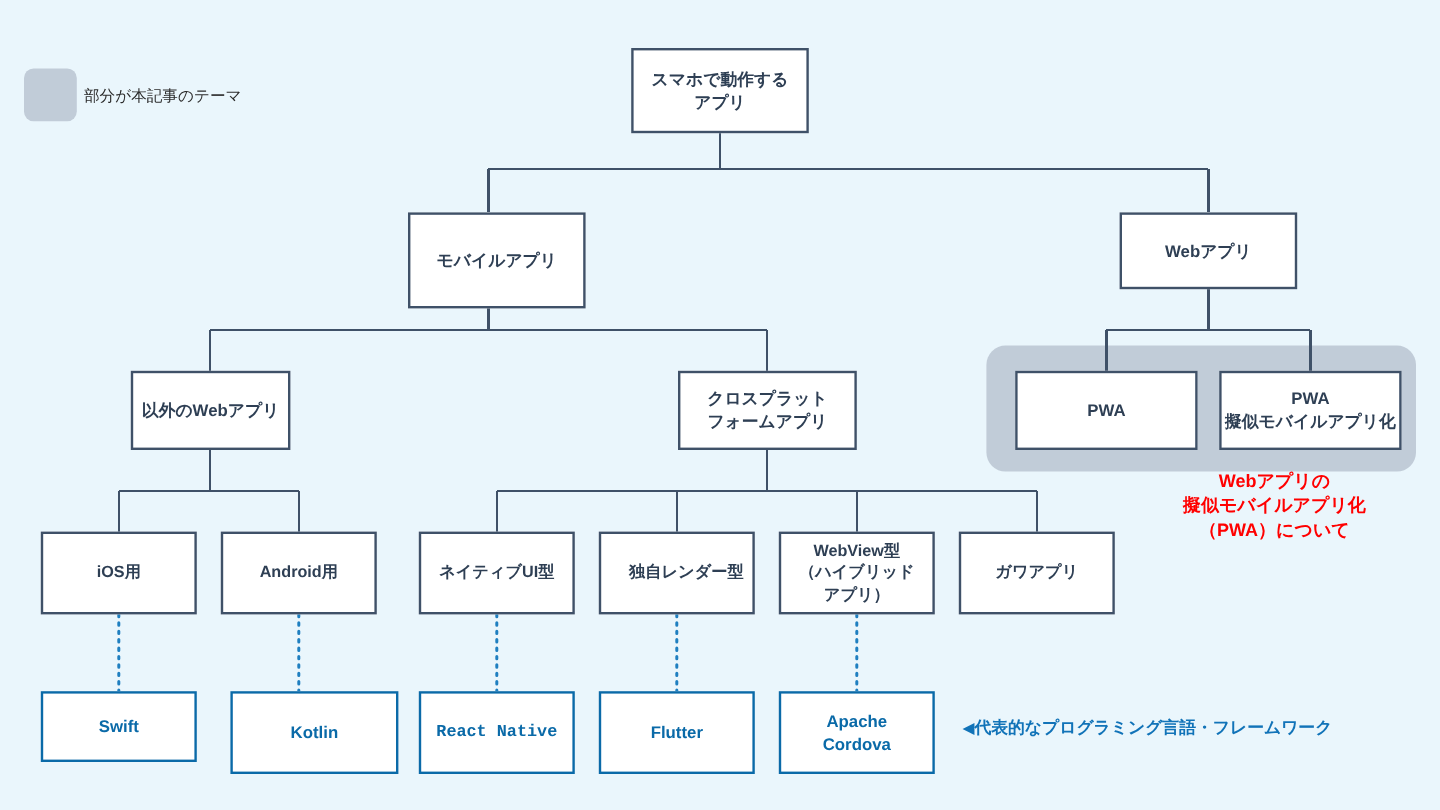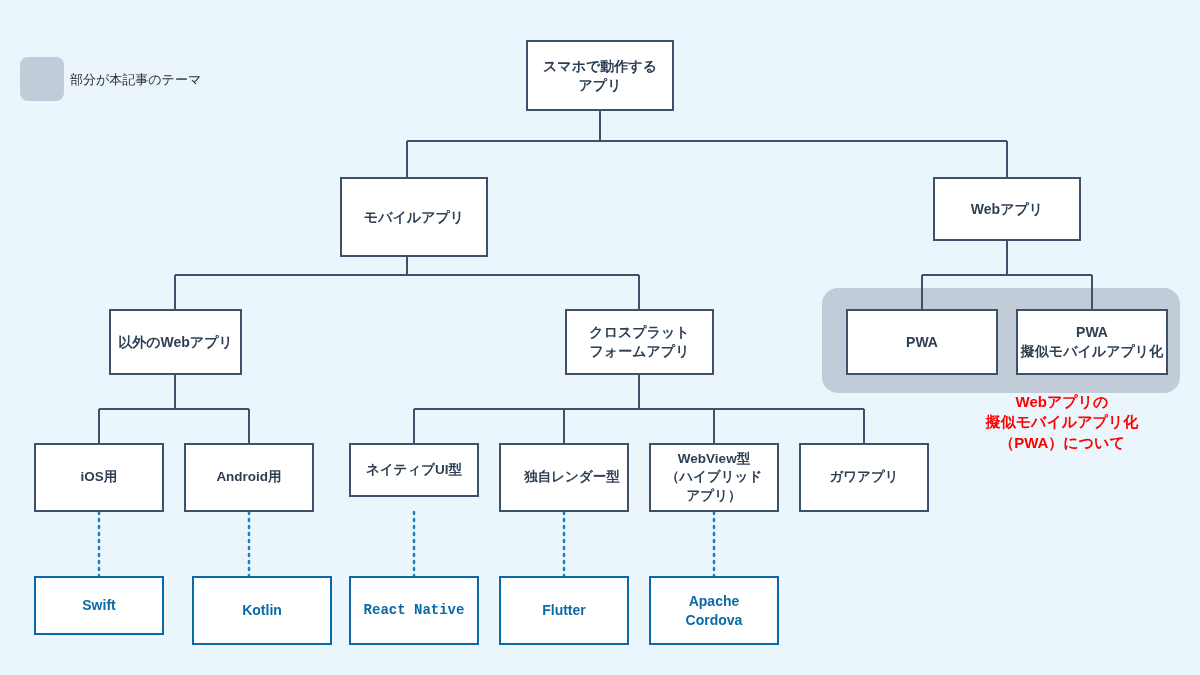--- a/index.html
+++ b/index.html
@@ -149,21 +149,21 @@
       <span>擬似モバイルアプリ化</span>
     </div>
   </div>
 
   <div class="node n-small" style="left:34px;top:443px;width:130px;height:69px;">
     <span>iOS用</span>
   </div>
   <div class="node n-small" style="left:184px;top:443px;width:130px;height:69px;">
     <span>Android用</span>
   </div>
-  <div class="node n-small" style="left:349px;top:443px;width:130px;height:54px;">
+  <div class="node n-small" style="left:349px;top:443px;width:130px;height:69px;">
     <span>ネイティブUI型</span>
   </div>
   <div class="node n-small" style="left:499px;top:443px;width:130px;height:69px;padding-left:16px;">
     <span>独自レンダー型</span>
   </div>
   <div class="node n-small" style="left:649px;top:443px;width:130px;height:69px;">
     <div>
       <span>WebView型</span>
       <span>（ハイブリッド</span>
       <span>アプリ）</span>
@@ -191,14 +191,17 @@
       <span>Cordova</span>
     </div>
   </div>
 
   <div class="note-red">
     <div>Webアプリの</div>
     <div>擬似モバイルアプリ化</div>
     <div>（PWA）について</div>
   </div>
 
+  <div class="note-blue">
+    <span class="tri">◀</span><span>代表的なプログラミング言語・フレームワーク</span>
+  </div>
 
 </div>
 
 </body></html>

